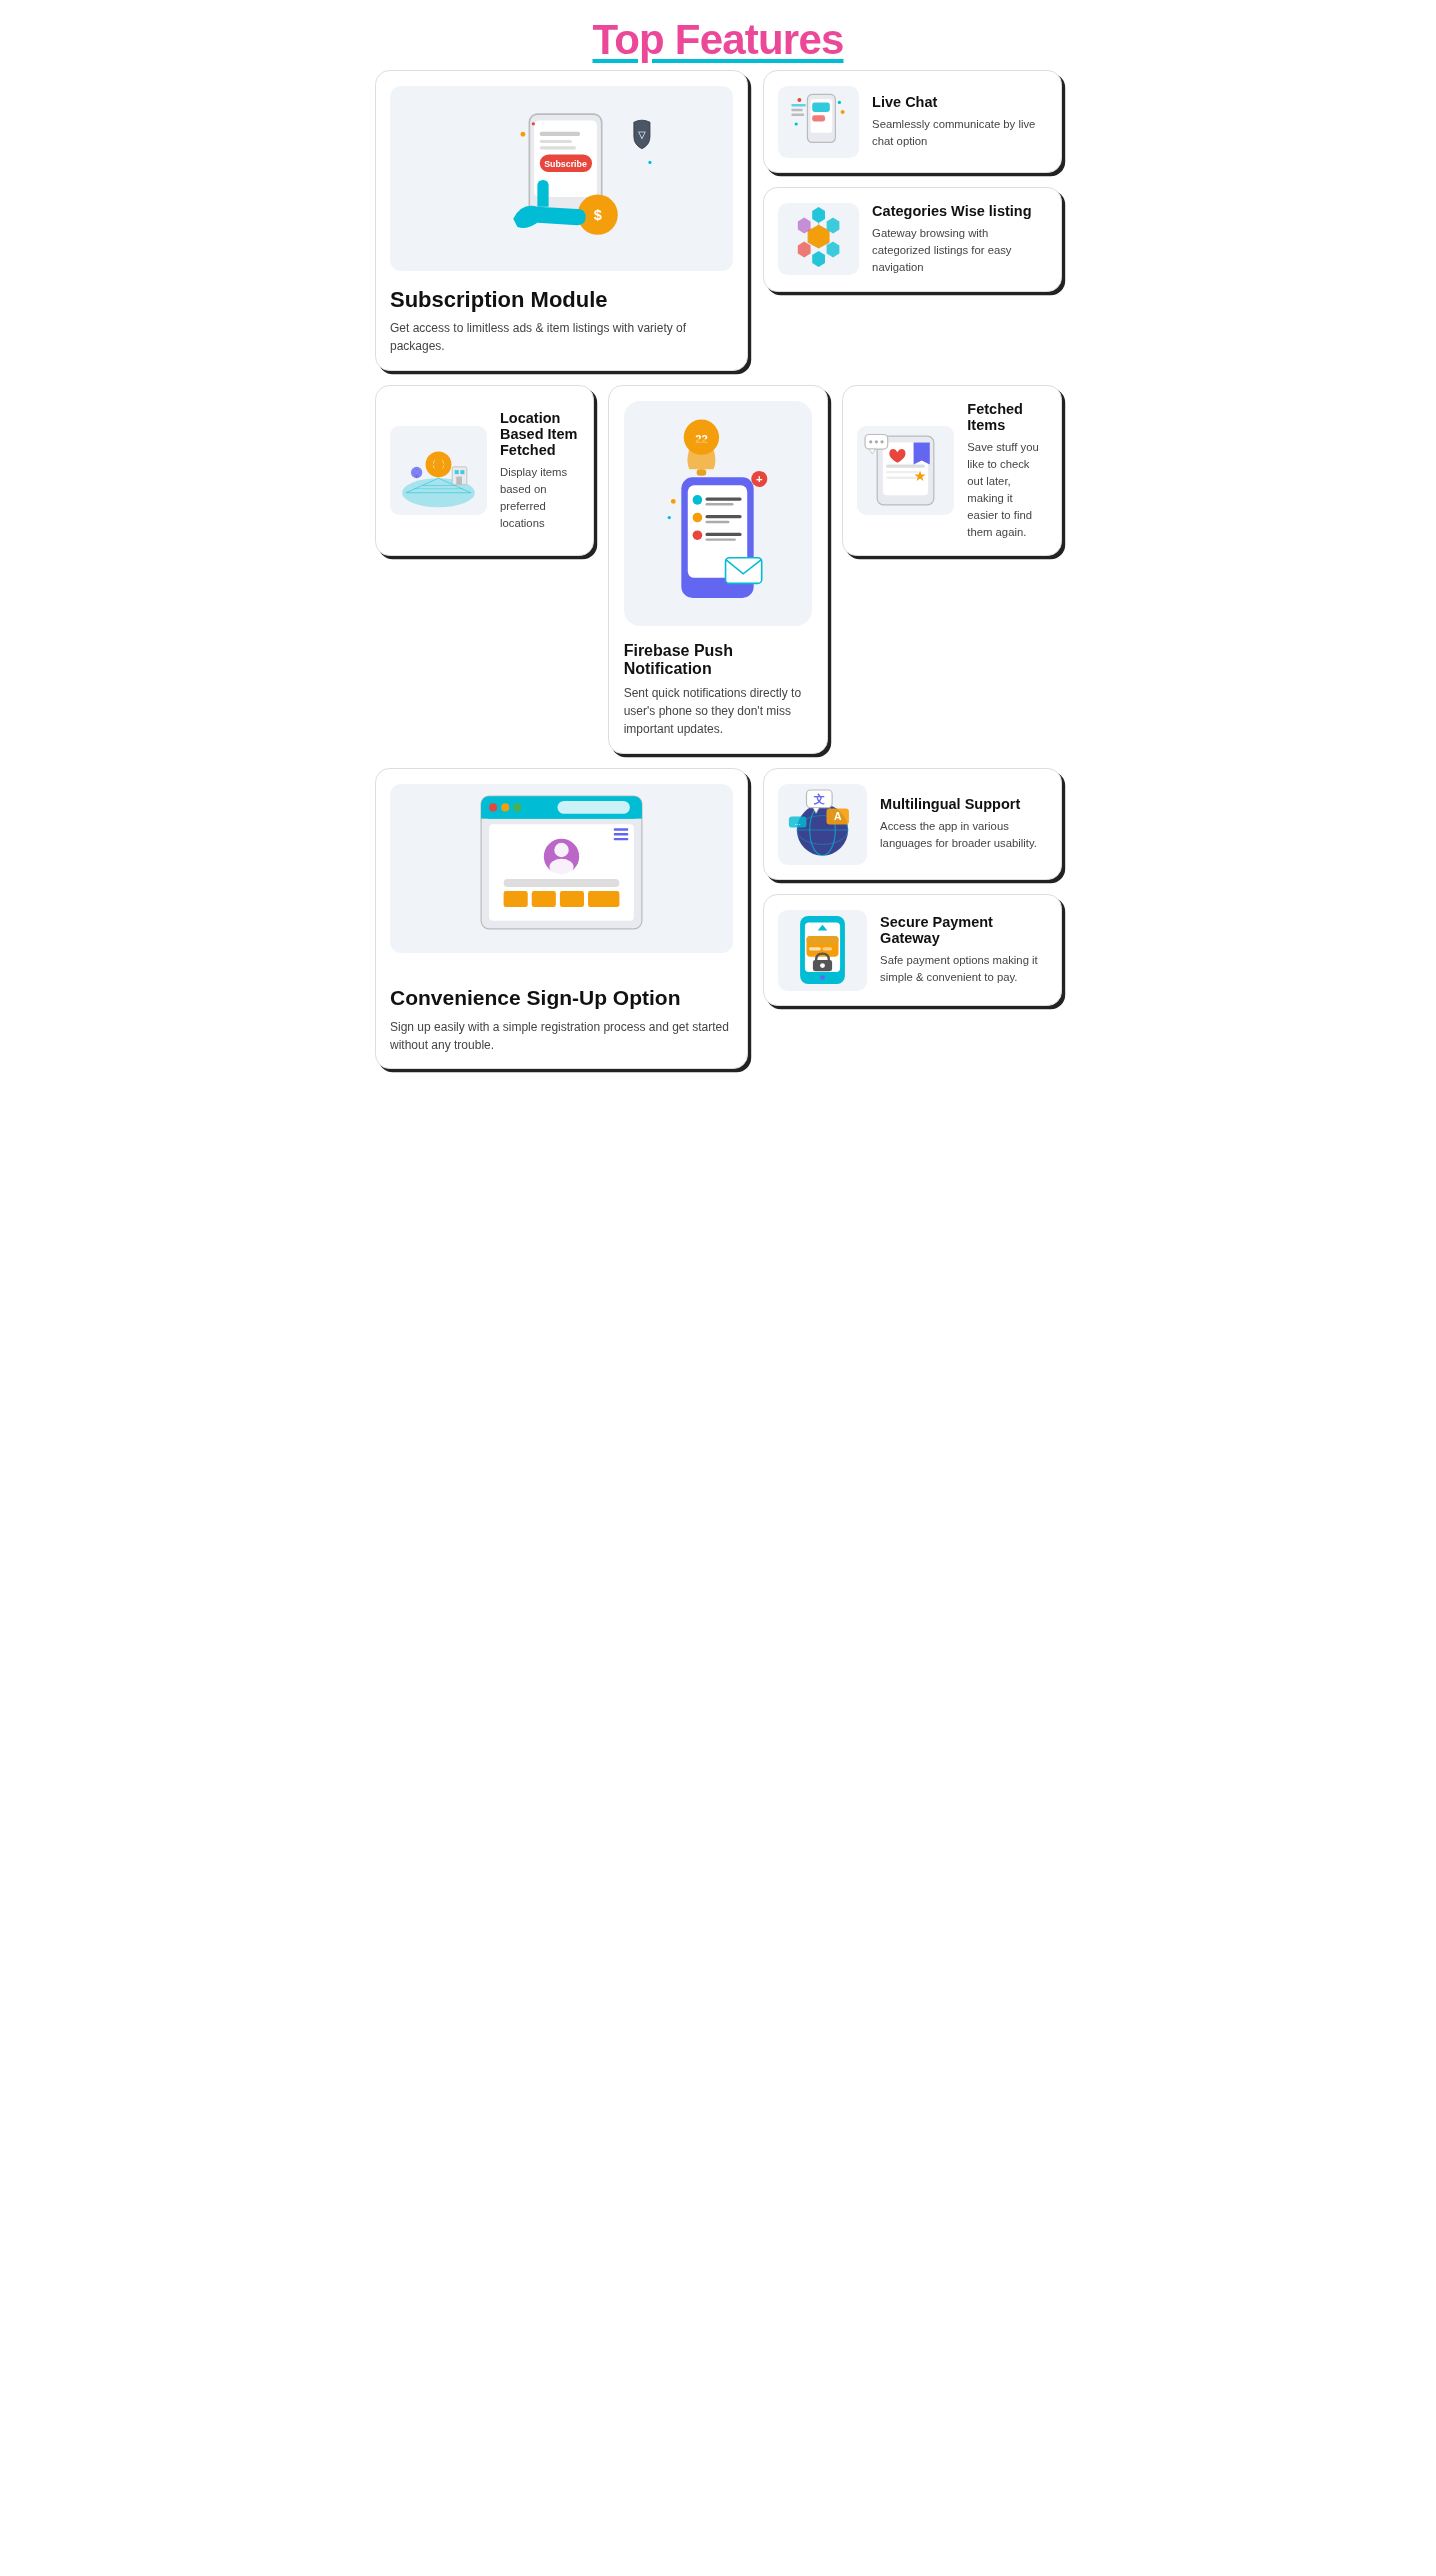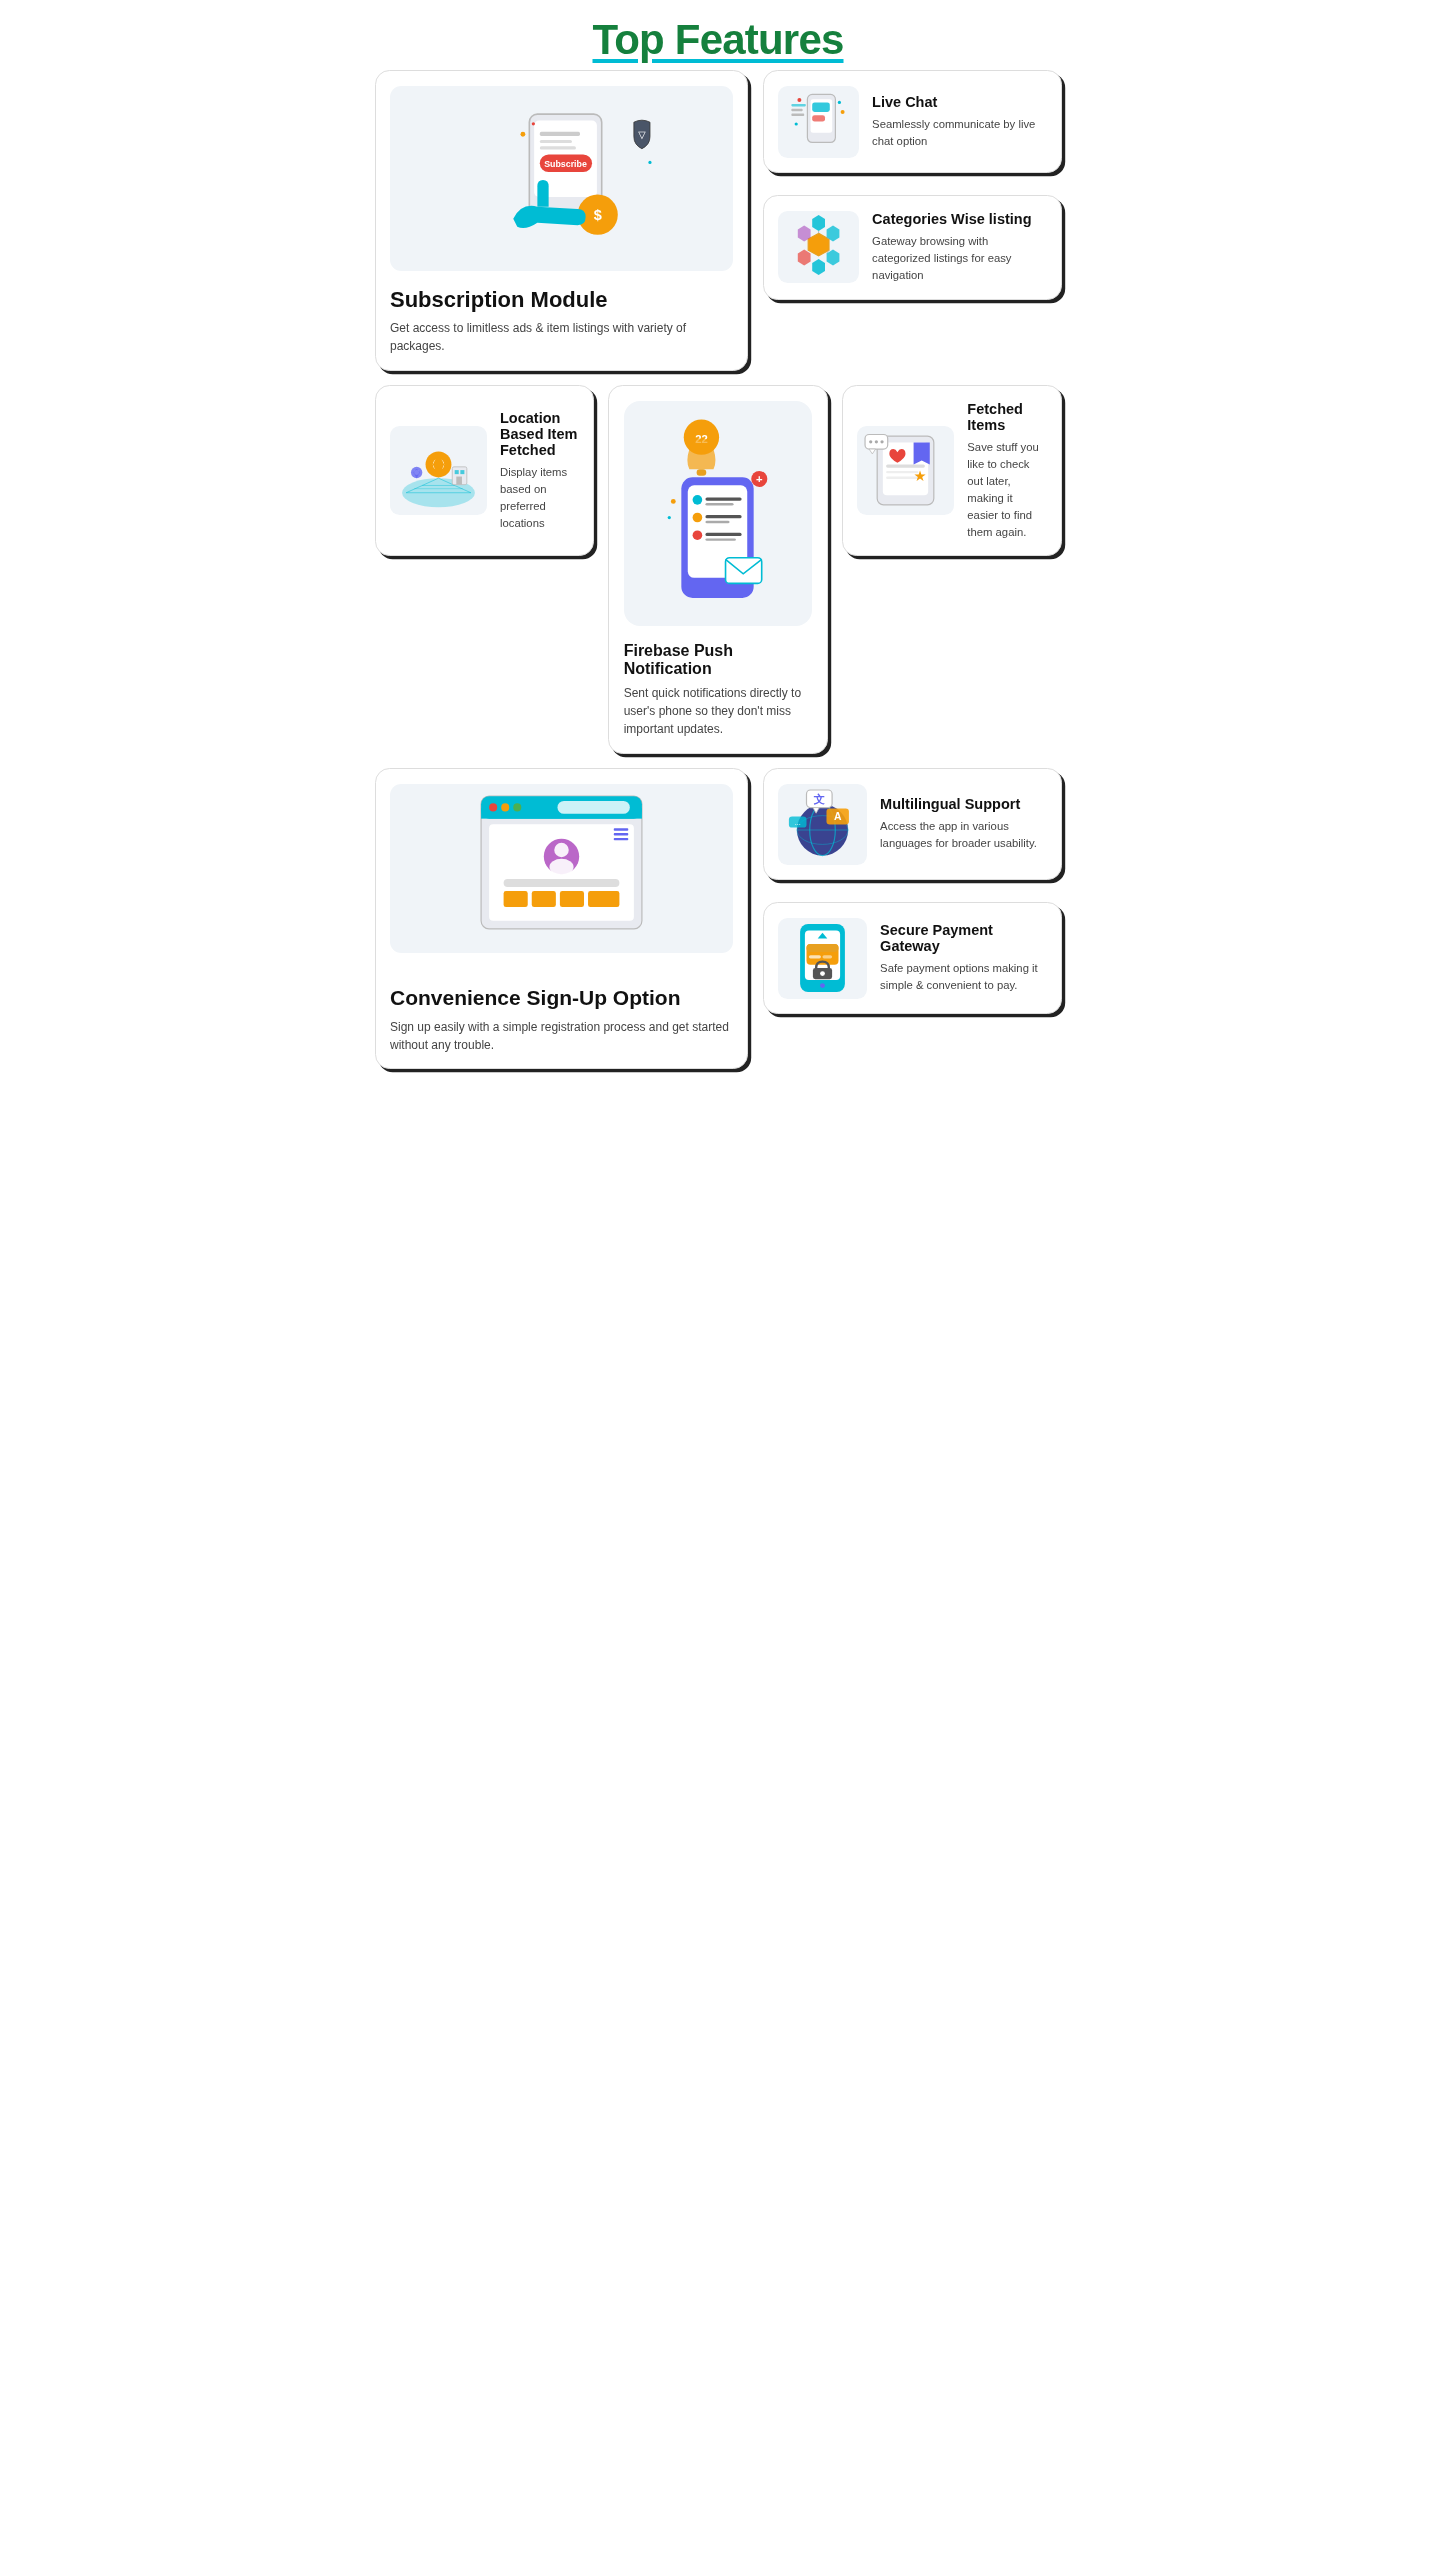--- a/index.html
+++ b/index.html
@@ -7,21 +7,21 @@
       font-family: 'Segoe UI', Arial, sans-serif;
       background: #fff;
       width: 719px;
       margin: 0 auto;
       padding: 16px;
     }
     .page-title {
       text-align: center;
       font-size: 42px;
       font-weight: 900;
-      color: #15803d;
+      color: #ec4899;
       margin-bottom: 6.4px;
       letter-spacing: -0.8px;
       text-decoration: underline;
       text-decoration-color: #00bcd4;
       text-underline-offset: 4.8px;
     }
     .card {
       border: 1.2px solid #ddd;
       border-radius: 14.5px;
       background: #fff;
@@ -78,21 +78,21 @@
     .card-h-text .card-title {
       font-size: 14.5px;
     }
     .card-h-text .card-desc {
       font-size: 11.3px;
     }
     
     .col-stack {
       display: flex;
       flex-direction: column;
-      gap: 22px;
+      gap: 14px;
     }
     
     svg text { font-family: Arial, sans-serif; }
 
     
     .subscription-card .card-illustration {
       min-height: 185px;
     }
     .firebase-card {
       grid-row: span 2;

